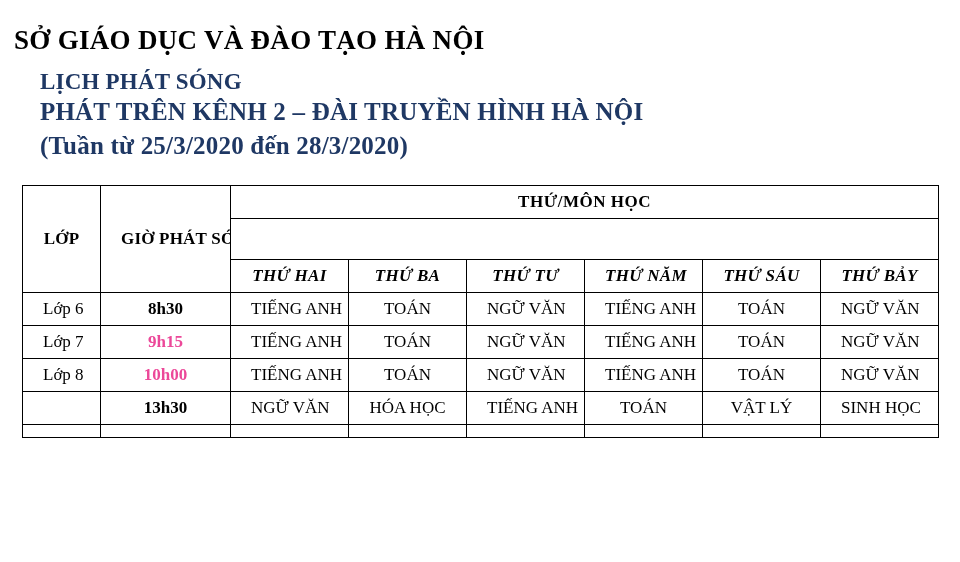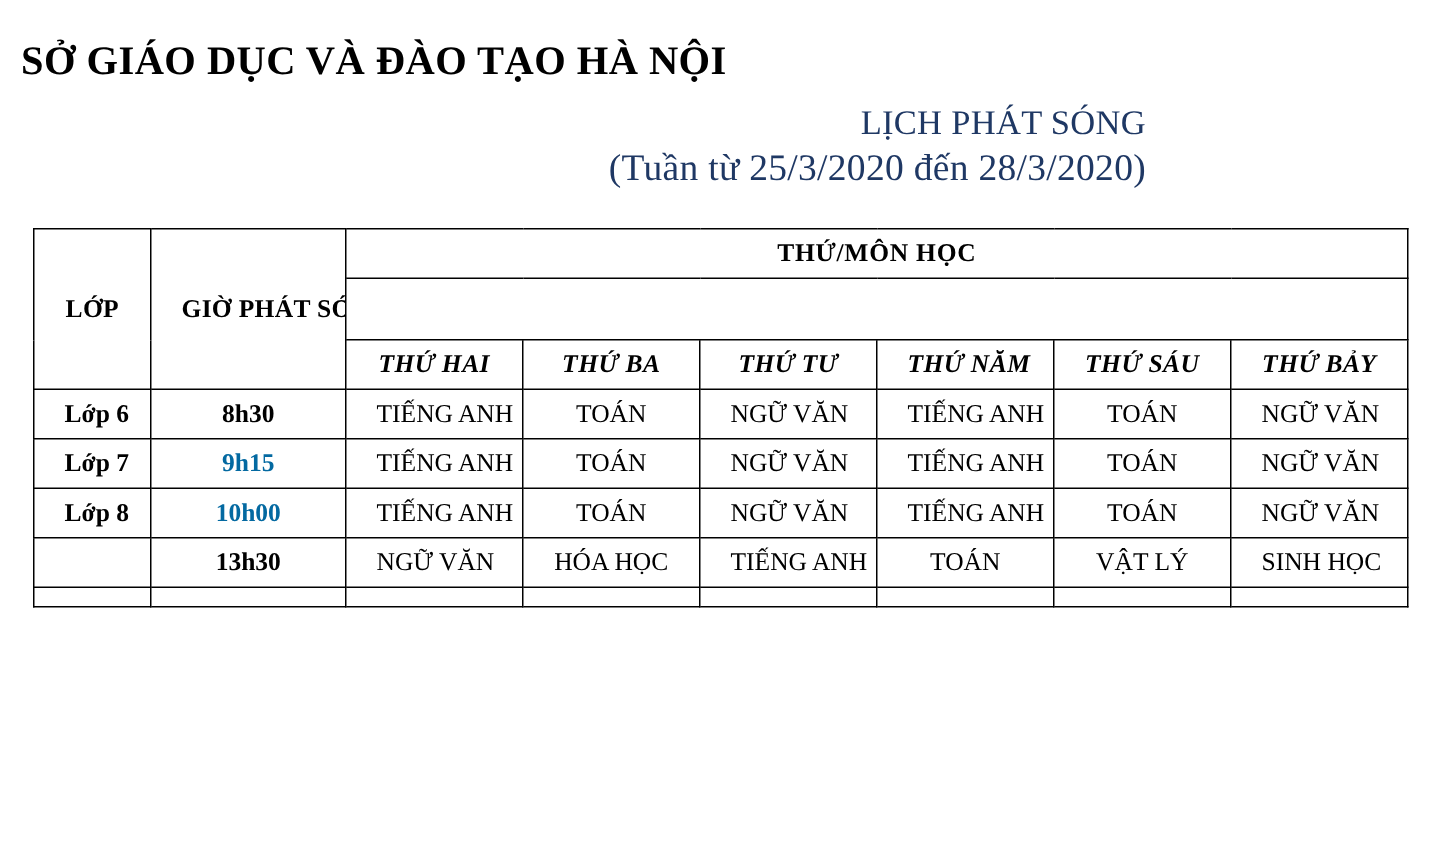--- a/index.html
+++ b/index.html
@@ -23,23 +23,23 @@
   .dept-header {
     font-family: "Liberation Serif", serif;
     font-weight: bold;
     font-size: 27px;
     letter-spacing: 0.3px;
     color: #000000;
     padding: 26px 0 0 14px;
     line-height: 1.1;
   }
   .title-block {
-    text-align: right;
+    text-align: left;
     color: #1F3864;
-    font-weight: normal;
+    font-weight: bold;
     padding: 12px 40px 0 40px;
   }
   .title-line1 {
     font-size: 23px;
     line-height: 1.25;
     letter-spacing: 0.2px;
   }
   .title-line2 {
     font-size: 25px;
     line-height: 1.3;
@@ -87,48 +87,49 @@
   td.day-hdr {
     font-weight: bold;
     font-size: 16px;
     letter-spacing: 0.3px;
     font-style: italic;
   }
   td.spacer {
     height: 28px;
   }
   td.class-cell {
-    font-weight: bold;
+    font-weight: normal;
     font-size: 17px;
   }
   td.time-cell {
     font-weight: bold;
     font-size: 17px;
   }
   td.time-red {
     font-weight: bold;
-    color: #0369a1;
+    color: #ec4899;
     font-size: 17px;
   }
   td.subject {
     font-size: 17px;
   }
   col.c-lop { width: 78px; }
   col.c-gio { width: 130px; }
   col.c-day { width: 118px; }
 </style>
 </head>
 <body>
 
 <div class="page">
 
   <div class="dept-header">SỞ GIÁO DỤC VÀ ĐÀO TẠO HÀ NỘI</div>
 
   <div class="title-block">
     <div class="title-line1">LỊCH PHÁT SÓNG</div>
+    <div class="title-line3">PHÁT TRÊN KÊNH 2 – ĐÀI TRUYỀN HÌNH HÀ NỘI</div>
     <div class="title-line4">(Tuần từ 25/3/2020 đến 28/3/2020)</div>
   </div>
 
   <div class="table-wrap">
     <table class="schedule">
       <colgroup>
         <col class="c-lop">
         <col class="c-gio">
         <col class="c-day">
         <col class="c-day">

